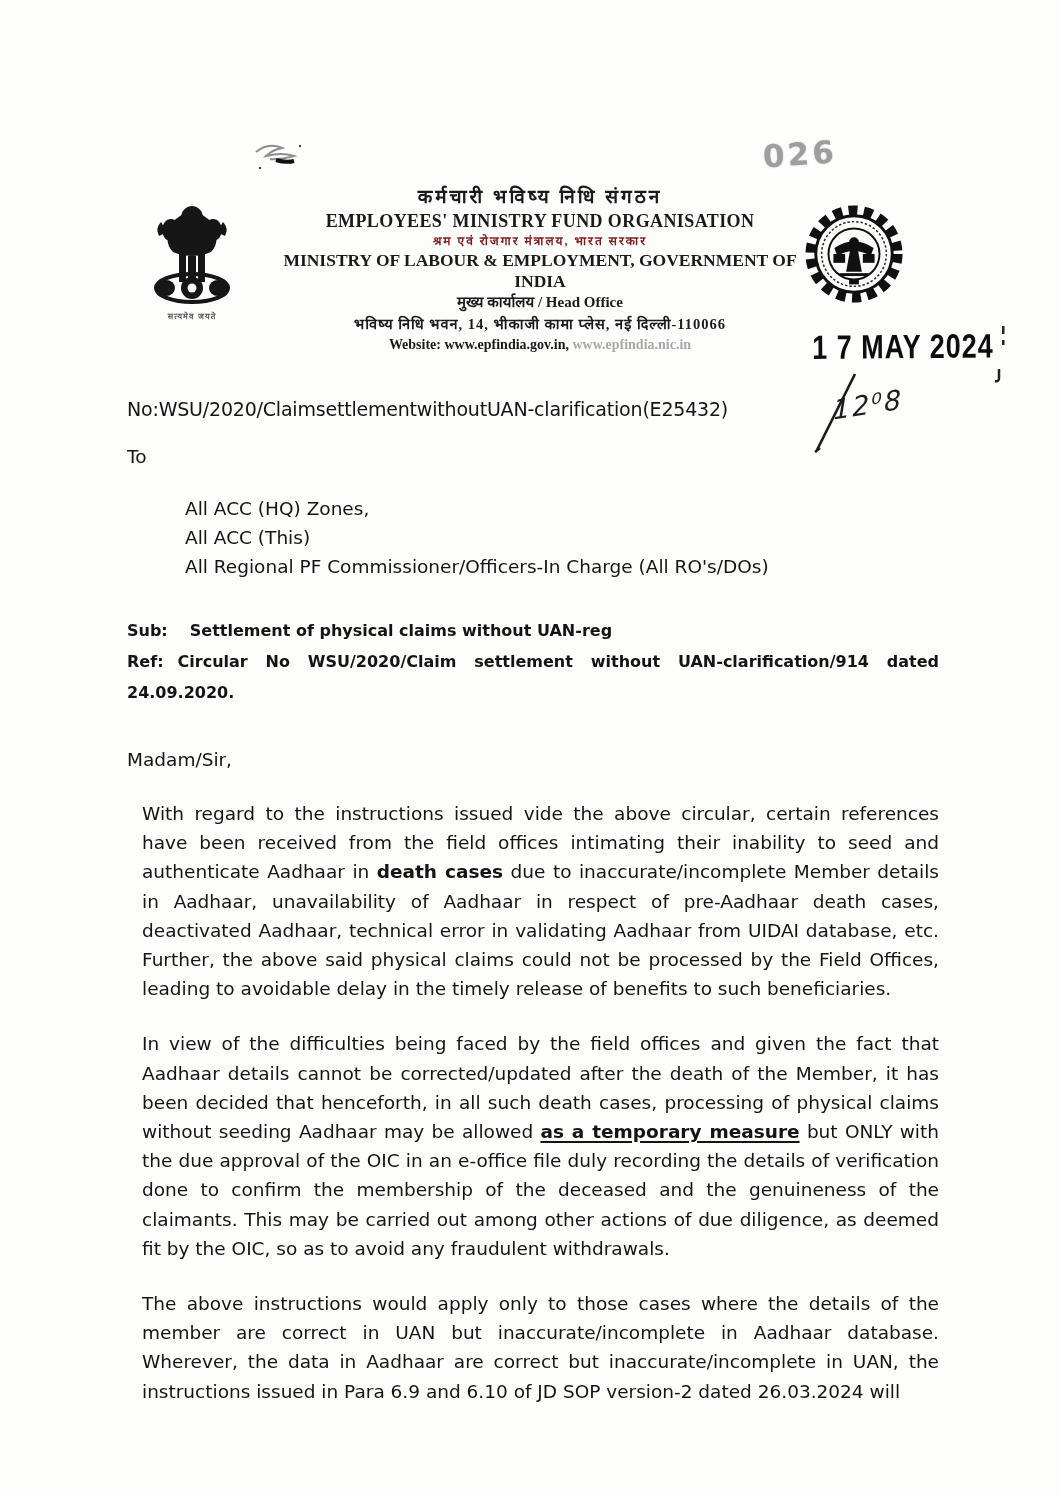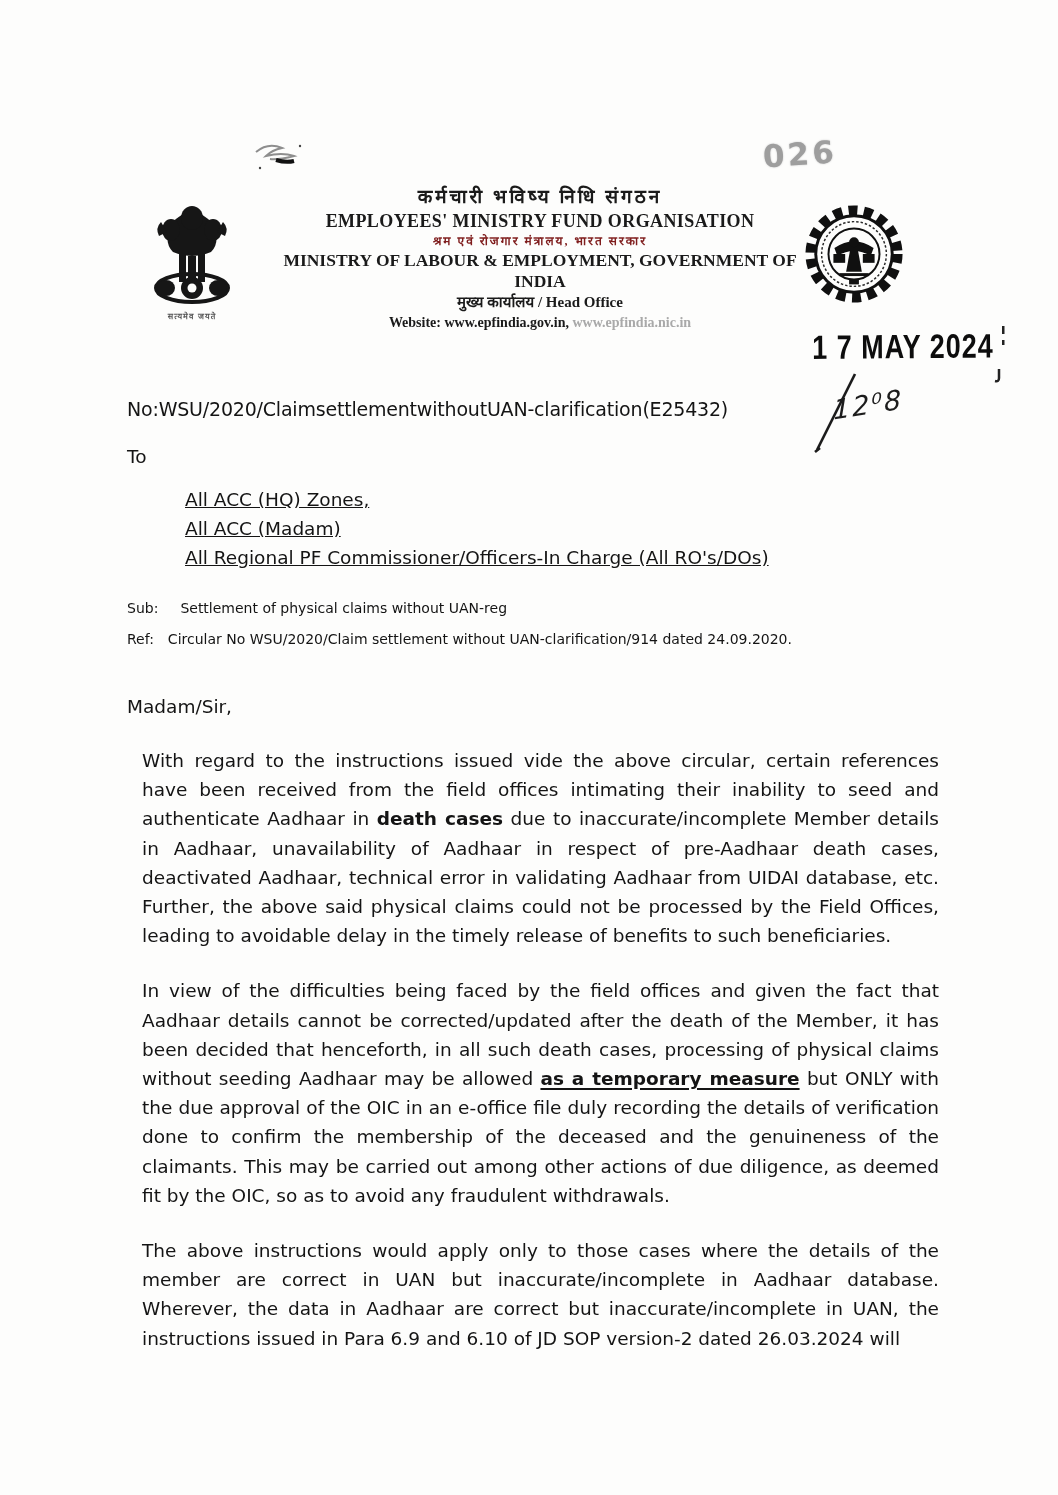--- a/index.html
+++ b/index.html
@@ -58,22 +58,22 @@
   .hw-ref{
     position:absolute;left:676px;top:-26px;width:120px;height:84px;
   }
   .hw-ref .hw-num{
     position:absolute;left:30px;top:22px;
     font-size:27px;font-style:italic;color:#1c1c1c;
     transform:rotate(-9deg) skewX(-8deg);
     font-family:"DejaVu Sans", sans-serif;letter-spacing:2px;
   }
   .to-line{margin-top:22px;}
-  .addressees{margin-top:15px;margin-left:58px;line-height:29px;text-decoration:underline;}
-  .subject-block{margin-top:21px;font-weight:normal;font-size:14px;line-height:31px;}
+  .addressees{margin-top:24px;margin-left:58px;line-height:29px;}
+  .subject-block{margin-top:34px;font-weight:bold;font-size:16px;line-height:31px;}
   .subject-line .lbl{margin-right:22px;}
   .ref-para{text-align:justify;}
   .ref-para .lbl{margin-right:14px;}
   .salutation{margin-top:39px;}
   p.body{margin:26px 0 0 15px;text-align:justify;line-height:29.2px;}
   p.body b.u{text-decoration:underline;text-decoration-thickness:2px;text-underline-offset:3px;}
   .seg{}
 </style>
 </head>
 <body>
@@ -108,20 +108,21 @@
     </svg>
     <div class="motto">सत्यमेव जयते</div>
   </div>
 
   <div class="letterhead">
     <div class="lh-hi-org">कर्मचारी  भविष्य  निधि  संगठन</div>
     <div class="lh-en-org">EMPLOYEES' MINISTRY FUND ORGANISATION</div>
     <div class="lh-hi-min">श्रम एवं रोजगार मंत्रालय, भारत सरकार</div>
     <div class="lh-en-min">MINISTRY OF LABOUR &amp; EMPLOYMENT, GOVERNMENT OF INDIA</div>
     <div class="lh-office">मुख्य कार्यालय / Head Office</div>
+    <div class="lh-hi-addr">भविष्य निधि भवन, 14, भीकाजी कामा प्लेस, नई दिल्ली-110066</div>
     <div class="lh-web">
       <span>Website: www.epfindia.gov.in,</span>
       <span class="faint">www.epfindia.nic.in</span>
     </div>
   </div>
 
   <div class="epfo-logo">
     <svg width="108" height="102" viewBox="0 0 110 104">
       <circle cx="55" cy="52" r="44" fill="none" stroke="#101010" stroke-width="11" stroke-dasharray="9 6.5"></circle>
       <circle cx="55" cy="52" r="39" fill="none" stroke="#101010" stroke-width="3"></circle>
@@ -157,21 +158,21 @@
           <path d="M12,82 l5,-4" stroke="#1c1c1c" stroke-width="2.6" fill="none"></path>
         </svg>
         <span class="hw-num">12⁰8</span>
       </span>
     </div>
 
     <div class="to-line">To</div>
 
     <div class="addressees">
       <div>All ACC (HQ) Zones,</div>
-      <div>All ACC (Madam)</div>
+      <div>All ACC (This)</div>
       <div>All Regional PF Commissioner/Officers-In Charge (All RO's/DOs)</div>
     </div>
 
     <div class="subject-block">
       <div class="subject-line">
         <span class="lbl">Sub:</span><span>Settlement of physical claims without UAN-reg</span>
       </div>
       <div class="ref-para">
         <span class="lbl">Ref:</span><span>Circular No WSU/2020/Claim settlement without UAN-clarification/914 dated 24.09.2020.</span>
       </div>

